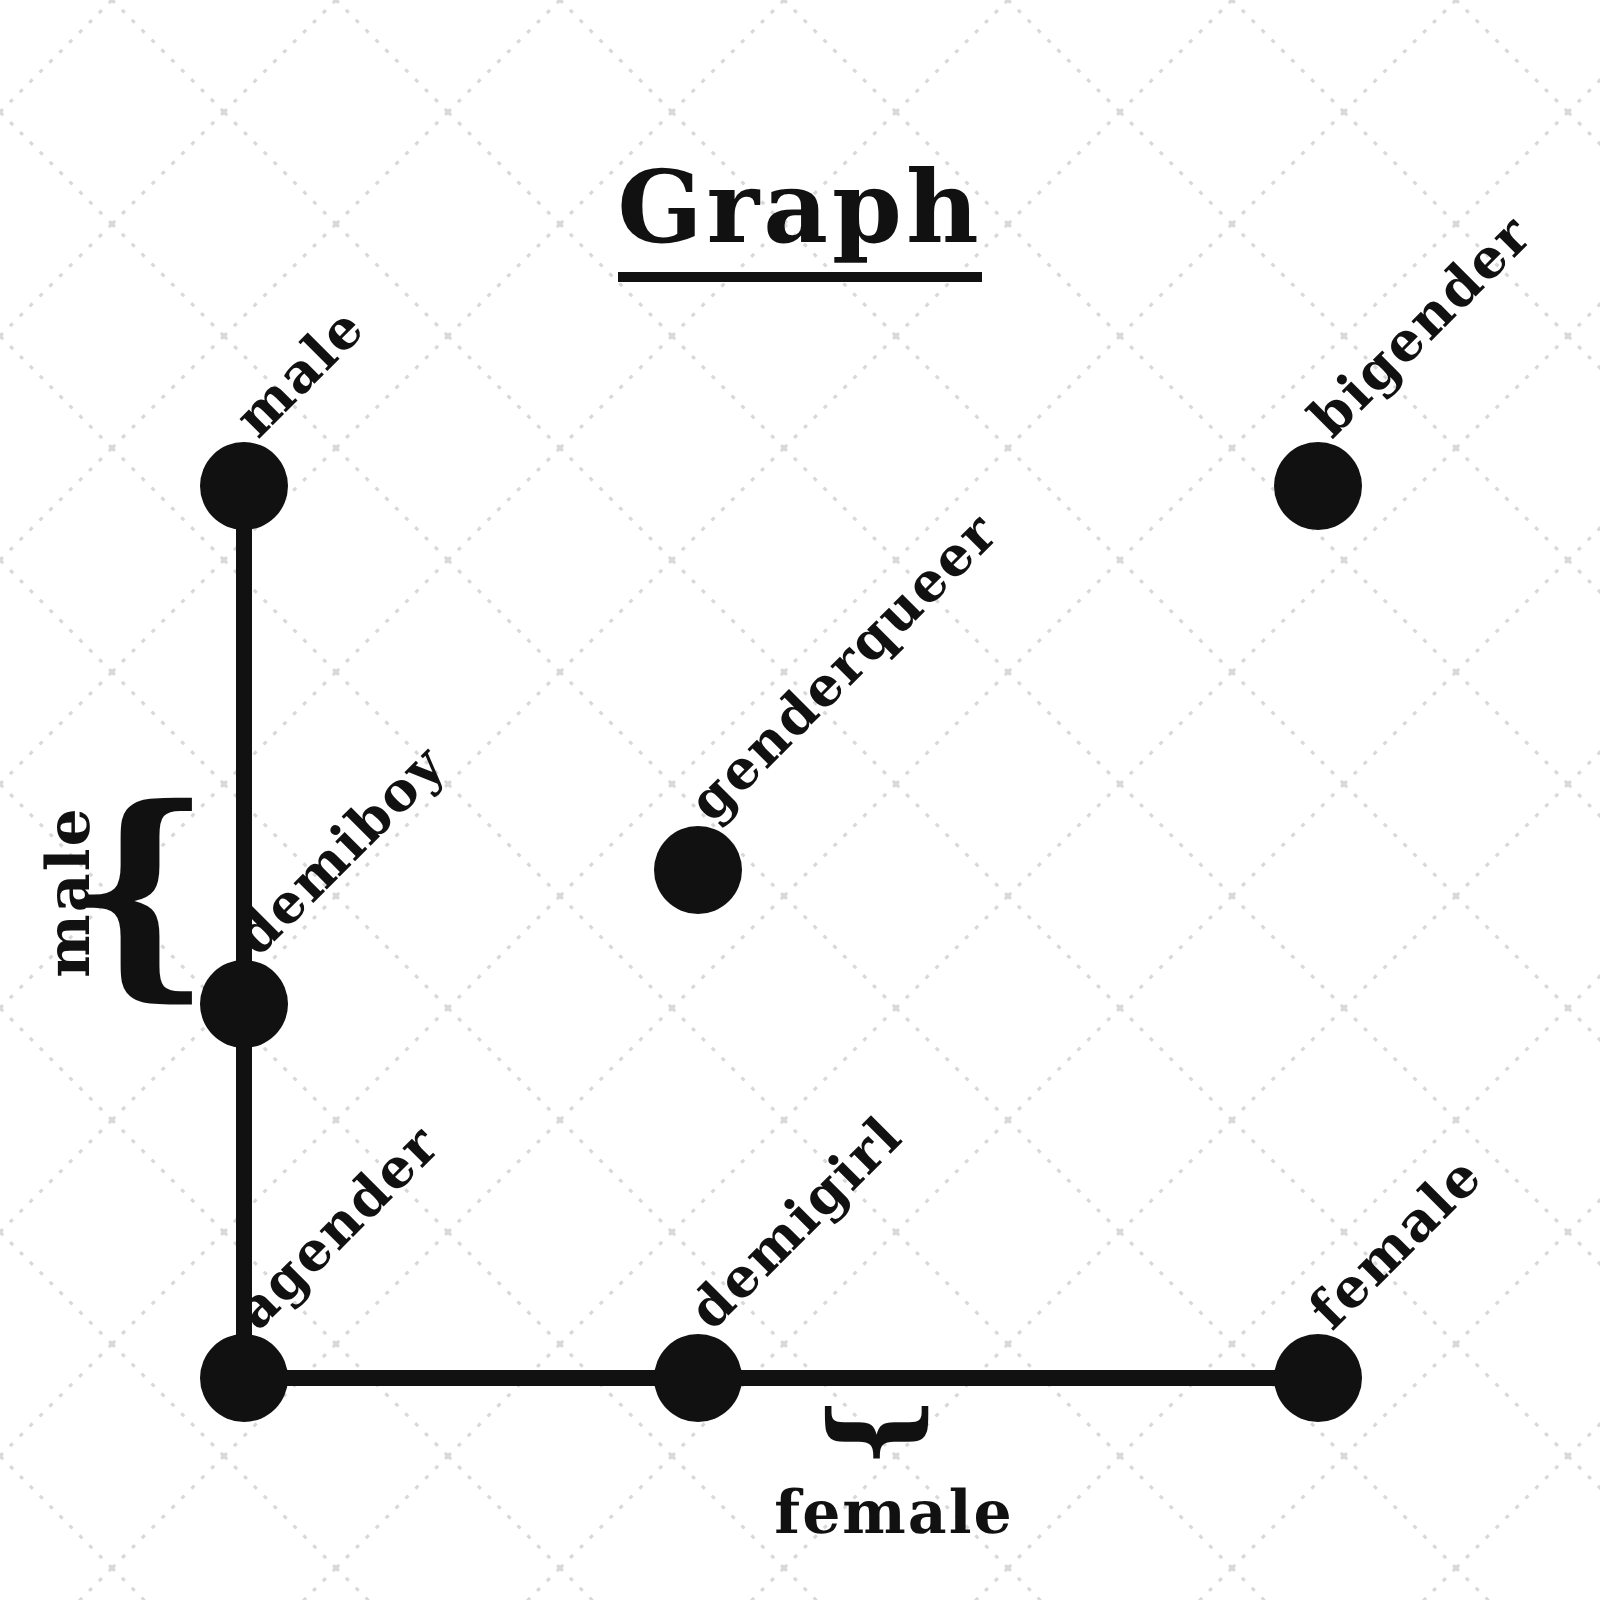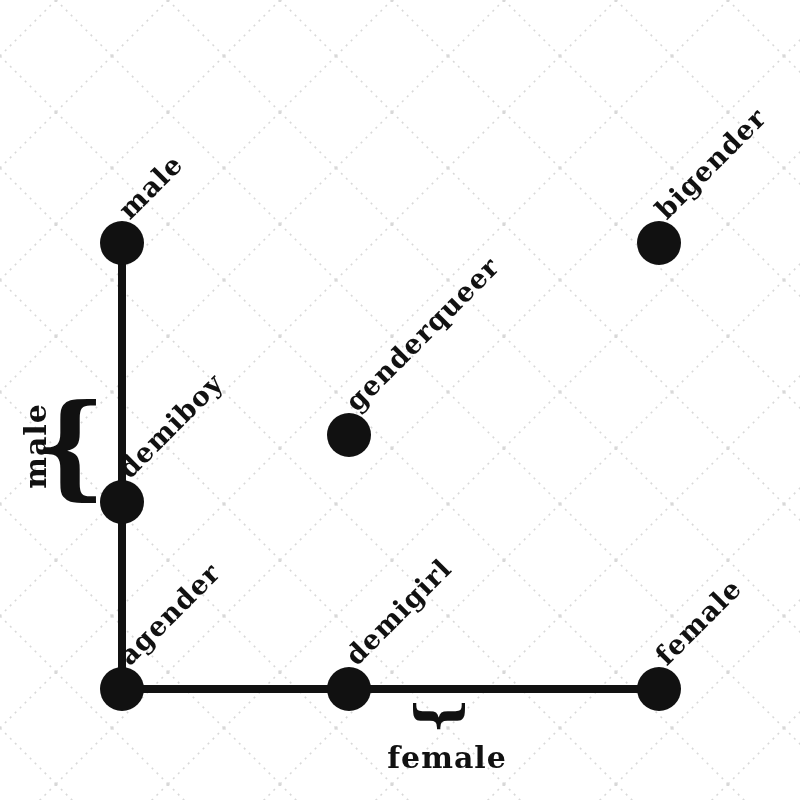--- a/index.html
+++ b/index.html
@@ -75,20 +75,21 @@
         <circle cx="122" cy="243" r="22" fill="#111111"></circle>
         <circle cx="659" cy="243" r="22" fill="#111111"></circle>
         <circle cx="349" cy="435" r="22" fill="#111111"></circle>
         <circle cx="122" cy="502" r="22" fill="#111111"></circle>
         <circle cx="122" cy="689" r="22" fill="#111111"></circle>
         <circle cx="349" cy="689" r="22" fill="#111111"></circle>
         <circle cx="659" cy="689" r="22" fill="#111111"></circle>
       </g>
   </svg>
 
+  <h1 class="title"><span class="u">Graph</span></h1>
 
   <div id="labels">
       <div class="node-label" style="left: 134px; top: 195px;">male</div>
       <div class="node-label" style="left: 671px; top: 195px;">bigender</div>
       <div class="node-label" style="left: 361px; top: 387px;">genderqueer</div>
       <div class="node-label" style="left: 134px; top: 454px;">demiboy</div>
       <div class="node-label" style="left: 134px; top: 641px;">agender</div>
       <div class="node-label" style="left: 361px; top: 641px;">demigirl</div>
       <div class="node-label" style="left: 671px; top: 641px;">female</div>
     </div>

